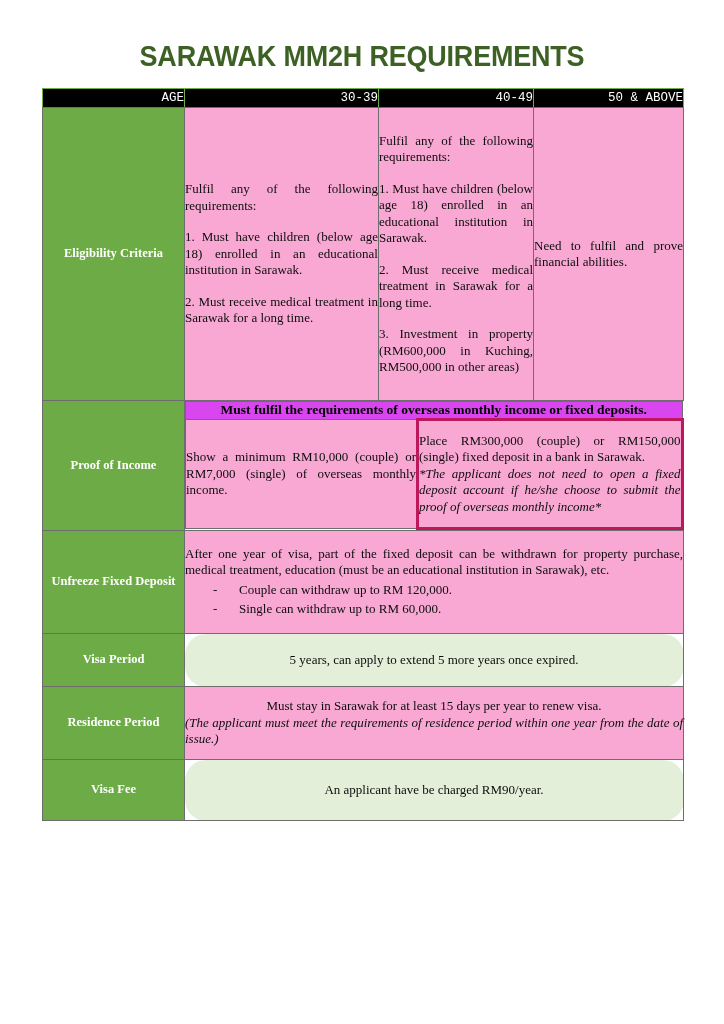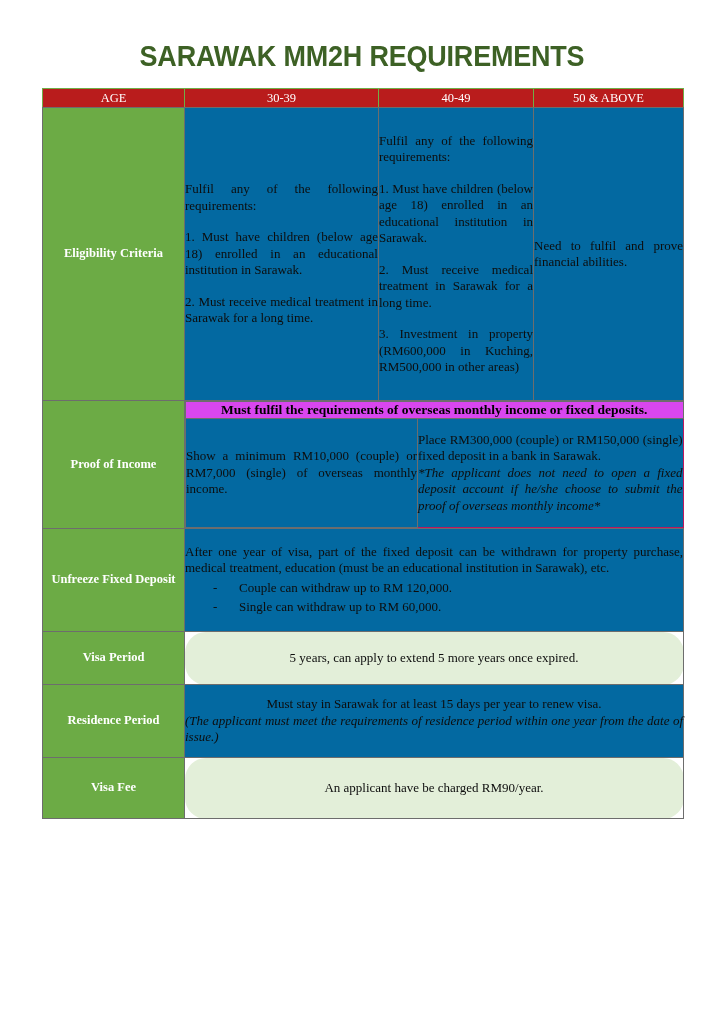--- a/index.html
+++ b/index.html
@@ -53,45 +53,46 @@
   }
 
   
   .cw-label { width: 142px; }
   .cw-c1 { width: 194px; }
   .cw-c2 { width: 155px; }
   .cw-c3 { width: 150px; }
 
   
   .hdr td {
-    background: #b91c1c;
+    background: #000000;
     color: #ffffff;
-    text-align: center;
+    text-align: right;
     font-size: 12.5px;
     height: 18px;
     line-height: 18px;
     border-color: #70ad47;
     border-bottom: 1px solid #6d6d6d;
+    font-family: Liberation Mono, monospace;
   }
 
   
   .lbl {
     background: #6cab45;
     color: #ffffff;
     font-weight: bold;
     font-size: 12.5px;
     text-align: center;
     line-height: 1.25;
     padding: 4px 6px;
     border-color: #6d6d6d;
   }
 
   
   .cell {
-    background: #0369a1;
+    background: #f9a8d4;
     color: #0d0d0d;
     font-size: 13px;
     line-height: 1.27;
     padding: 7px 9px 9px 9px;
     text-align: justify;
     vertical-align: top;
   }
   .cell.light { background: #e3efd9; border-radius: 21px; }
   .cell.mid { vertical-align: middle; }
   .cell.center { text-align: center; }
@@ -177,21 +178,21 @@
               <col>
             </colgroup>
             <tbody>
               <tr>
                 <td colspan="2" class="banner" style="border:1px solid #6d6d6d;">Must fulfil the requirements of overseas monthly income or fixed deposits.</td>
               </tr>
               <tr>
                 <td class="cell mid" style="border:1px solid #6d6d6d;height:108px;">
                   <p>Show a minimum RM10,000 (couple) or RM7,000 (single) of overseas monthly income.</p>
                 </td>
-                <td class="cell" style="border:1px solid #be185d;">
+                <td class="cell" style="border:3px solid #be185d;">
                   <p>Place RM300,000 (couple) or RM150,000 (single) fixed deposit in a bank in Sarawak.</p>
                   <p class="ital" style="margin-top:0;">*The applicant does not need to open a fixed deposit account if he/she choose to submit the proof of overseas monthly income*</p>
                 </td>
               </tr>
             </tbody>
           </table>
         </td>
       </tr>
 
       <tr>

